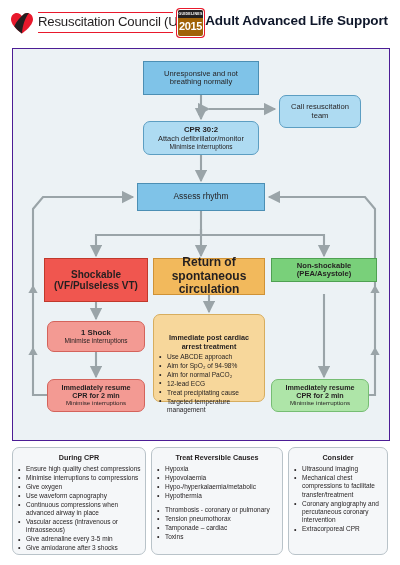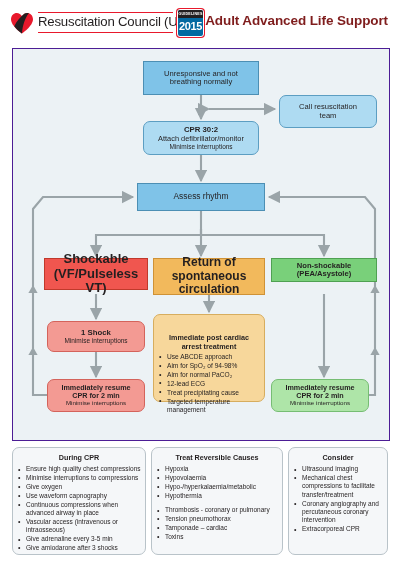--- a/index.html
+++ b/index.html
@@ -18,36 +18,36 @@
   .rc-name{
     position:absolute;left:38px;top:14px;
     font-size:13.2px;letter-spacing:-0.2px;color:#231f20;
     white-space:nowrap;
   }
   .rc-rule{position:absolute;left:38px;width:135px;height:1px;background:#e8192c;}
   .rc-rule.top{top:12px;}
   .rc-rule.bot{top:32px;}
   .badge{
     position:absolute;left:177px;top:9px;width:25px;height:26px;
-    background:#0369a1;border-radius:3px;border:1.5px solid #ffffff;
+    background:#a16207;border-radius:3px;border:1.5px solid #ffffff;
     box-shadow:0 0 0 1px #e8192c;
     overflow:hidden;
   }
   .badge .b-top{
     height:8px;background:#231f20;color:#ffffff;
     font-size:3.6px;letter-spacing:.2px;text-align:center;line-height:8px;
     font-weight:bold;
   }
   .badge .b-yr{
     color:#ffffff;font-size:11px;font-weight:bold;text-align:center;
     line-height:17px;letter-spacing:-0.4px;
   }
   .hdr-title{
     position:absolute;right:12px;top:13px;
-    font-size:13.5px;font-weight:bold;color:#7f1d1d;white-space:nowrap;
+    font-size:13.5px;font-weight:bold;color:#0f172a;white-space:nowrap;
     letter-spacing:-0.1px;
   }
 
   
   .algo{
     position:absolute;left:12px;top:48px;width:376px;height:391px;
     background:#ecf2f5;border:1px solid #4c1d95;
   }
   svg.wires{position:absolute;left:0;top:0;width:376px;height:391px;}
 
@@ -62,24 +62,24 @@
   .n-blue-r{background:#aedbf2;border:1px solid #5c9ec2;border-radius:7px;}
   .n-red{background:#f0564f;border:1px solid #c0392b;}
   .n-red-l{background:#f39a93;border:1px solid #d4635b;border-radius:7px;}
   .n-org{background:#f2b95c;border:1px solid #cf9236;}
   .n-org-l{background:#f7d79b;border:1px solid #d7ad5e;border-radius:7px;}
   .n-grn{background:#79d07a;border:1px solid #4fa152;}
   .n-grn-l{background:#aee5a8;border:1px solid #76bd73;border-radius:7px;}
 
   
   #n-unresponsive{left:130px;top:12px;width:116px;height:34px;font-size:7.6px;}
-  #n-callteam   {left:266px;top:46px;width:98px;height:33px;font-size:7.6px;}
+  #n-callteam   {left:266px;top:46px;width:82px;height:33px;font-size:7.6px;}
   #n-cpr302     {left:130px;top:72px;width:116px;height:34px;font-size:7px;}
   #n-assess     {left:124px;top:134px;width:128px;height:28px;font-size:8.4px;}
-  #n-shockable  {left:31px;top:209px;width:104px;height:32px;font-size:13px;}
+  #n-shockable  {left:31px;top:209px;width:104px;height:44px;font-size:10px;}
   #n-rosc       {left:140px;top:209px;width:112px;height:37px;font-size:12px;}
   #n-nonshock   {left:258px;top:209px;width:106px;height:24px;font-size:7.6px;}
   #n-1shock     {left:34px;top:272px;width:98px;height:31px;font-size:7.4px;}
   #n-postcare   {left:140px;top:265px;width:112px;height:88px;font-size:7px;
                  align-items:stretch;justify-content:flex-start;padding:19px 4px 4px 4px;}
   #n-resume-l   {left:34px;top:330px;width:98px;height:33px;font-size:7.2px;}
   #n-resume-r   {left:258px;top:330px;width:98px;height:33px;font-size:7.2px;}
 
   .pc-title{text-align:center;font-weight:bold;font-size:7.2px;line-height:1.2;margin-bottom:2px;}
   ul.bl{list-style:none;margin:0;padding:0;}

